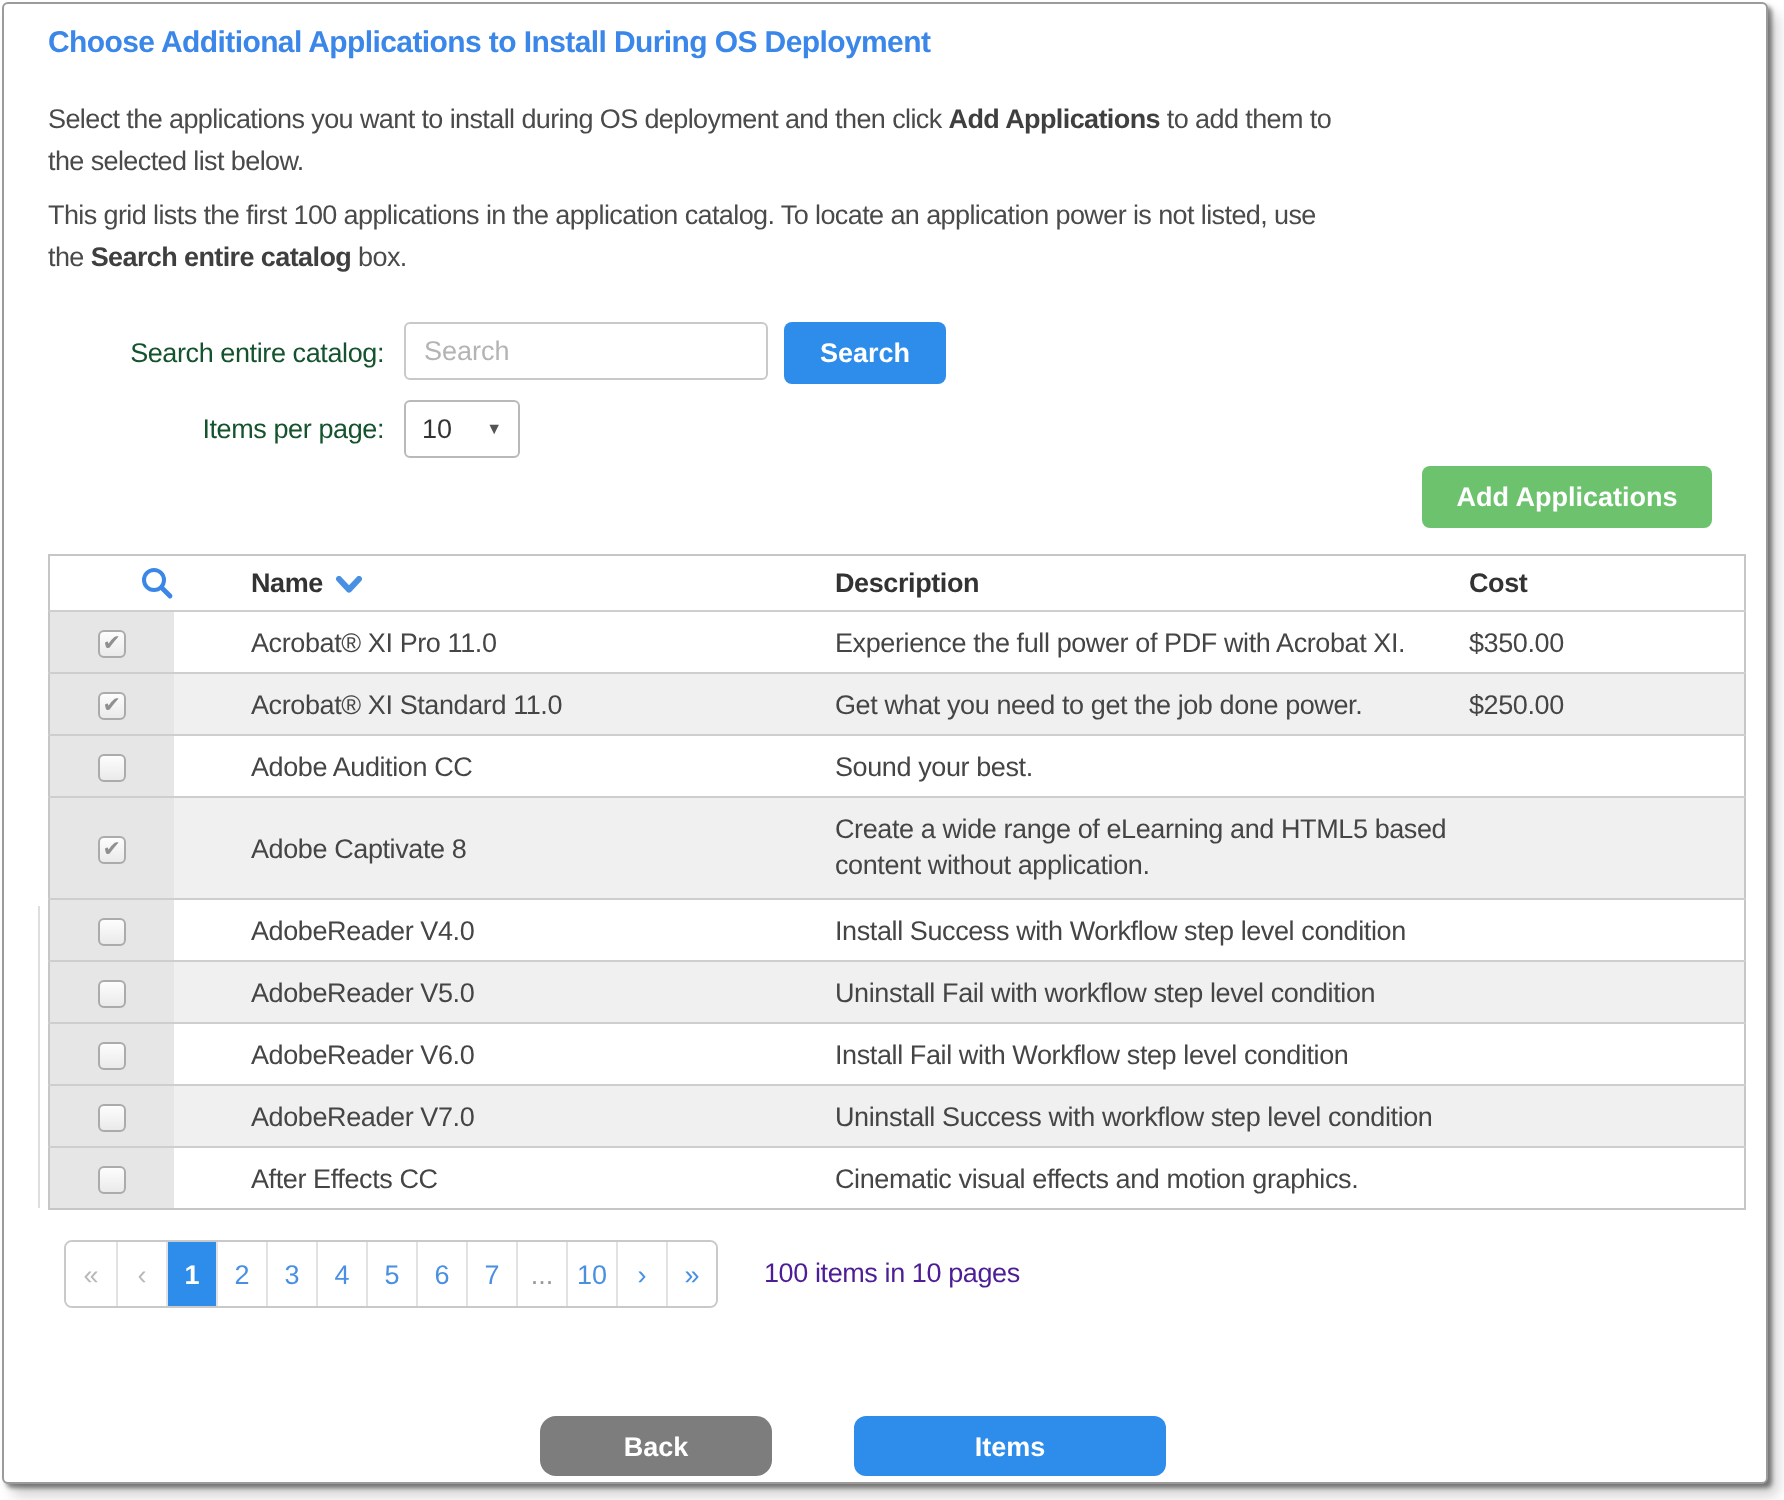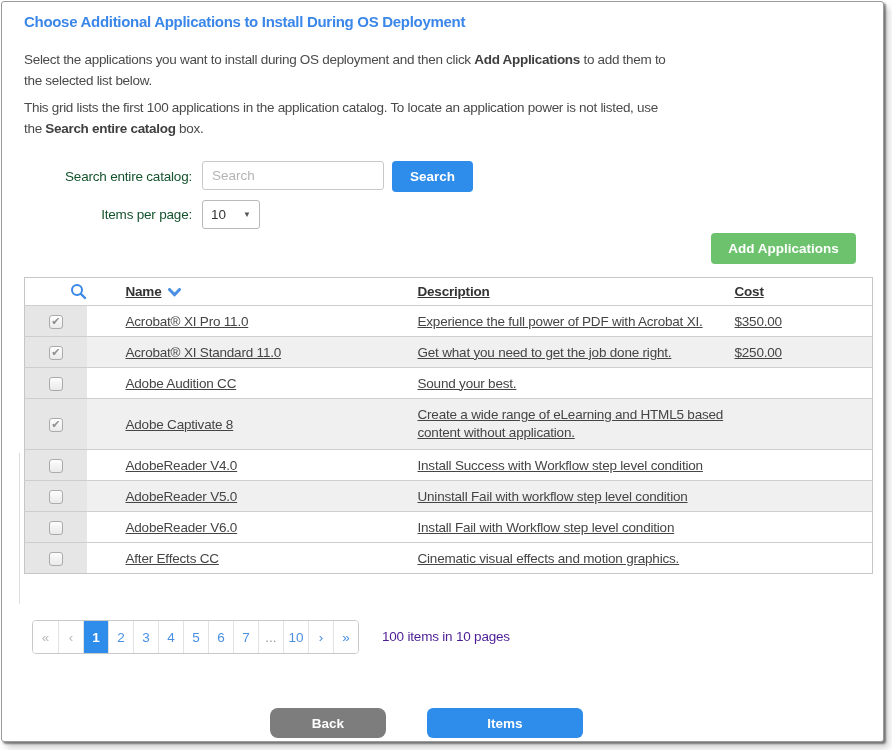--- a/index.html
+++ b/index.html
@@ -32,21 +32,21 @@
   .select-box .val{ font-size:13.5px; color:#333; }
   .select-box .arr{ font-size:8px; color:#555; }
   #add-apps-button{ position:absolute; left:709px; top:231px; width:145px; height:31px;
     background:#6dc36d; border-radius:4px; }
 
   
   .grid{ position:absolute; left:22px; top:275px; width:848px;
     border:1px solid #c6c6c6; display:table; table-layout:fixed; border-collapse:collapse; }
   .tr{ display:table-row; }
   .td,.th{ display:table-cell; vertical-align:middle; font-size:13.5px; color:#454545;
-    border-top:1px solid #cecece; letter-spacing:-0.2px;text-decoration:underline; }
+    border-top:1px solid #cecece; letter-spacing:-0.2px; }
   .head .th{ border-top:none; height:28px; font-weight:bold; color:#333; background:#fff; }
   .c-check{ width:62px; text-align:center; }
   .c-name{ width:321px; padding-left:39px; }
   .c-desc{ width:319px; padding-left:10px; }
   .c-cost{ width:146px; padding-left:8px; }
   .tr .c-check{ background:#e6e6e6; }
   .head .c-check{ background:#fff; }
   .row{ height:31px; background:#fff; }
   .row.alt{ background:#f0f0f0; }
   .row .c-desc.nowrap{ white-space:nowrap; }
@@ -122,21 +122,21 @@
 
   <div class="tr row">
         <div class="td c-check"><span class="checkbox checked"></span></div>
         <div class="td c-name">Acrobat® XI Pro 11.0</div>
         <div class="td c-desc nowrap">Experience the full power of PDF with Acrobat XI.</div>
         <div class="td c-cost">$350.00</div>
       </div>
       <div class="tr row alt">
         <div class="td c-check"><span class="checkbox checked"></span></div>
         <div class="td c-name">Acrobat® XI Standard 11.0</div>
-        <div class="td c-desc nowrap">Get what you need to get the job done right.</div>
+        <div class="td c-desc nowrap">Get what you need to get the job done power.</div>
         <div class="td c-cost">$250.00</div>
       </div>
       <div class="tr row">
         <div class="td c-check"><span class="checkbox"></span></div>
         <div class="td c-name">Adobe Audition CC</div>
         <div class="td c-desc nowrap">Sound your best.</div>
         <div class="td c-cost"></div>
       </div>
       <div class="tr row alt">
         <div class="td c-check"><span class="checkbox checked"></span></div>
@@ -155,20 +155,26 @@
       <div class="tr row alt">
         <div class="td c-check"><span class="checkbox"></span></div>
         <div class="td c-name">AdobeReader V5.0</div>
         <div class="td c-desc nowrap">Uninstall Fail with workflow step level condition</div>
         <div class="td c-cost"></div>
       </div>
       <div class="tr row">
         <div class="td c-check"><span class="checkbox"></span></div>
         <div class="td c-name">AdobeReader V6.0</div>
         <div class="td c-desc nowrap">Install Fail with Workflow step level condition</div>
+        <div class="td c-cost"></div>
+      </div>
+      <div class="tr row alt">
+        <div class="td c-check"><span class="checkbox"></span></div>
+        <div class="td c-name">AdobeReader V7.0</div>
+        <div class="td c-desc nowrap">Uninstall Success with workflow step level condition</div>
         <div class="td c-cost"></div>
       </div>
       <div class="tr row">
         <div class="td c-check"><span class="checkbox"></span></div>
         <div class="td c-name">After Effects CC</div>
         <div class="td c-desc nowrap">Cinematic visual effects and motion graphics.</div>
         <div class="td c-cost"></div>
       </div>
     </div>
 

